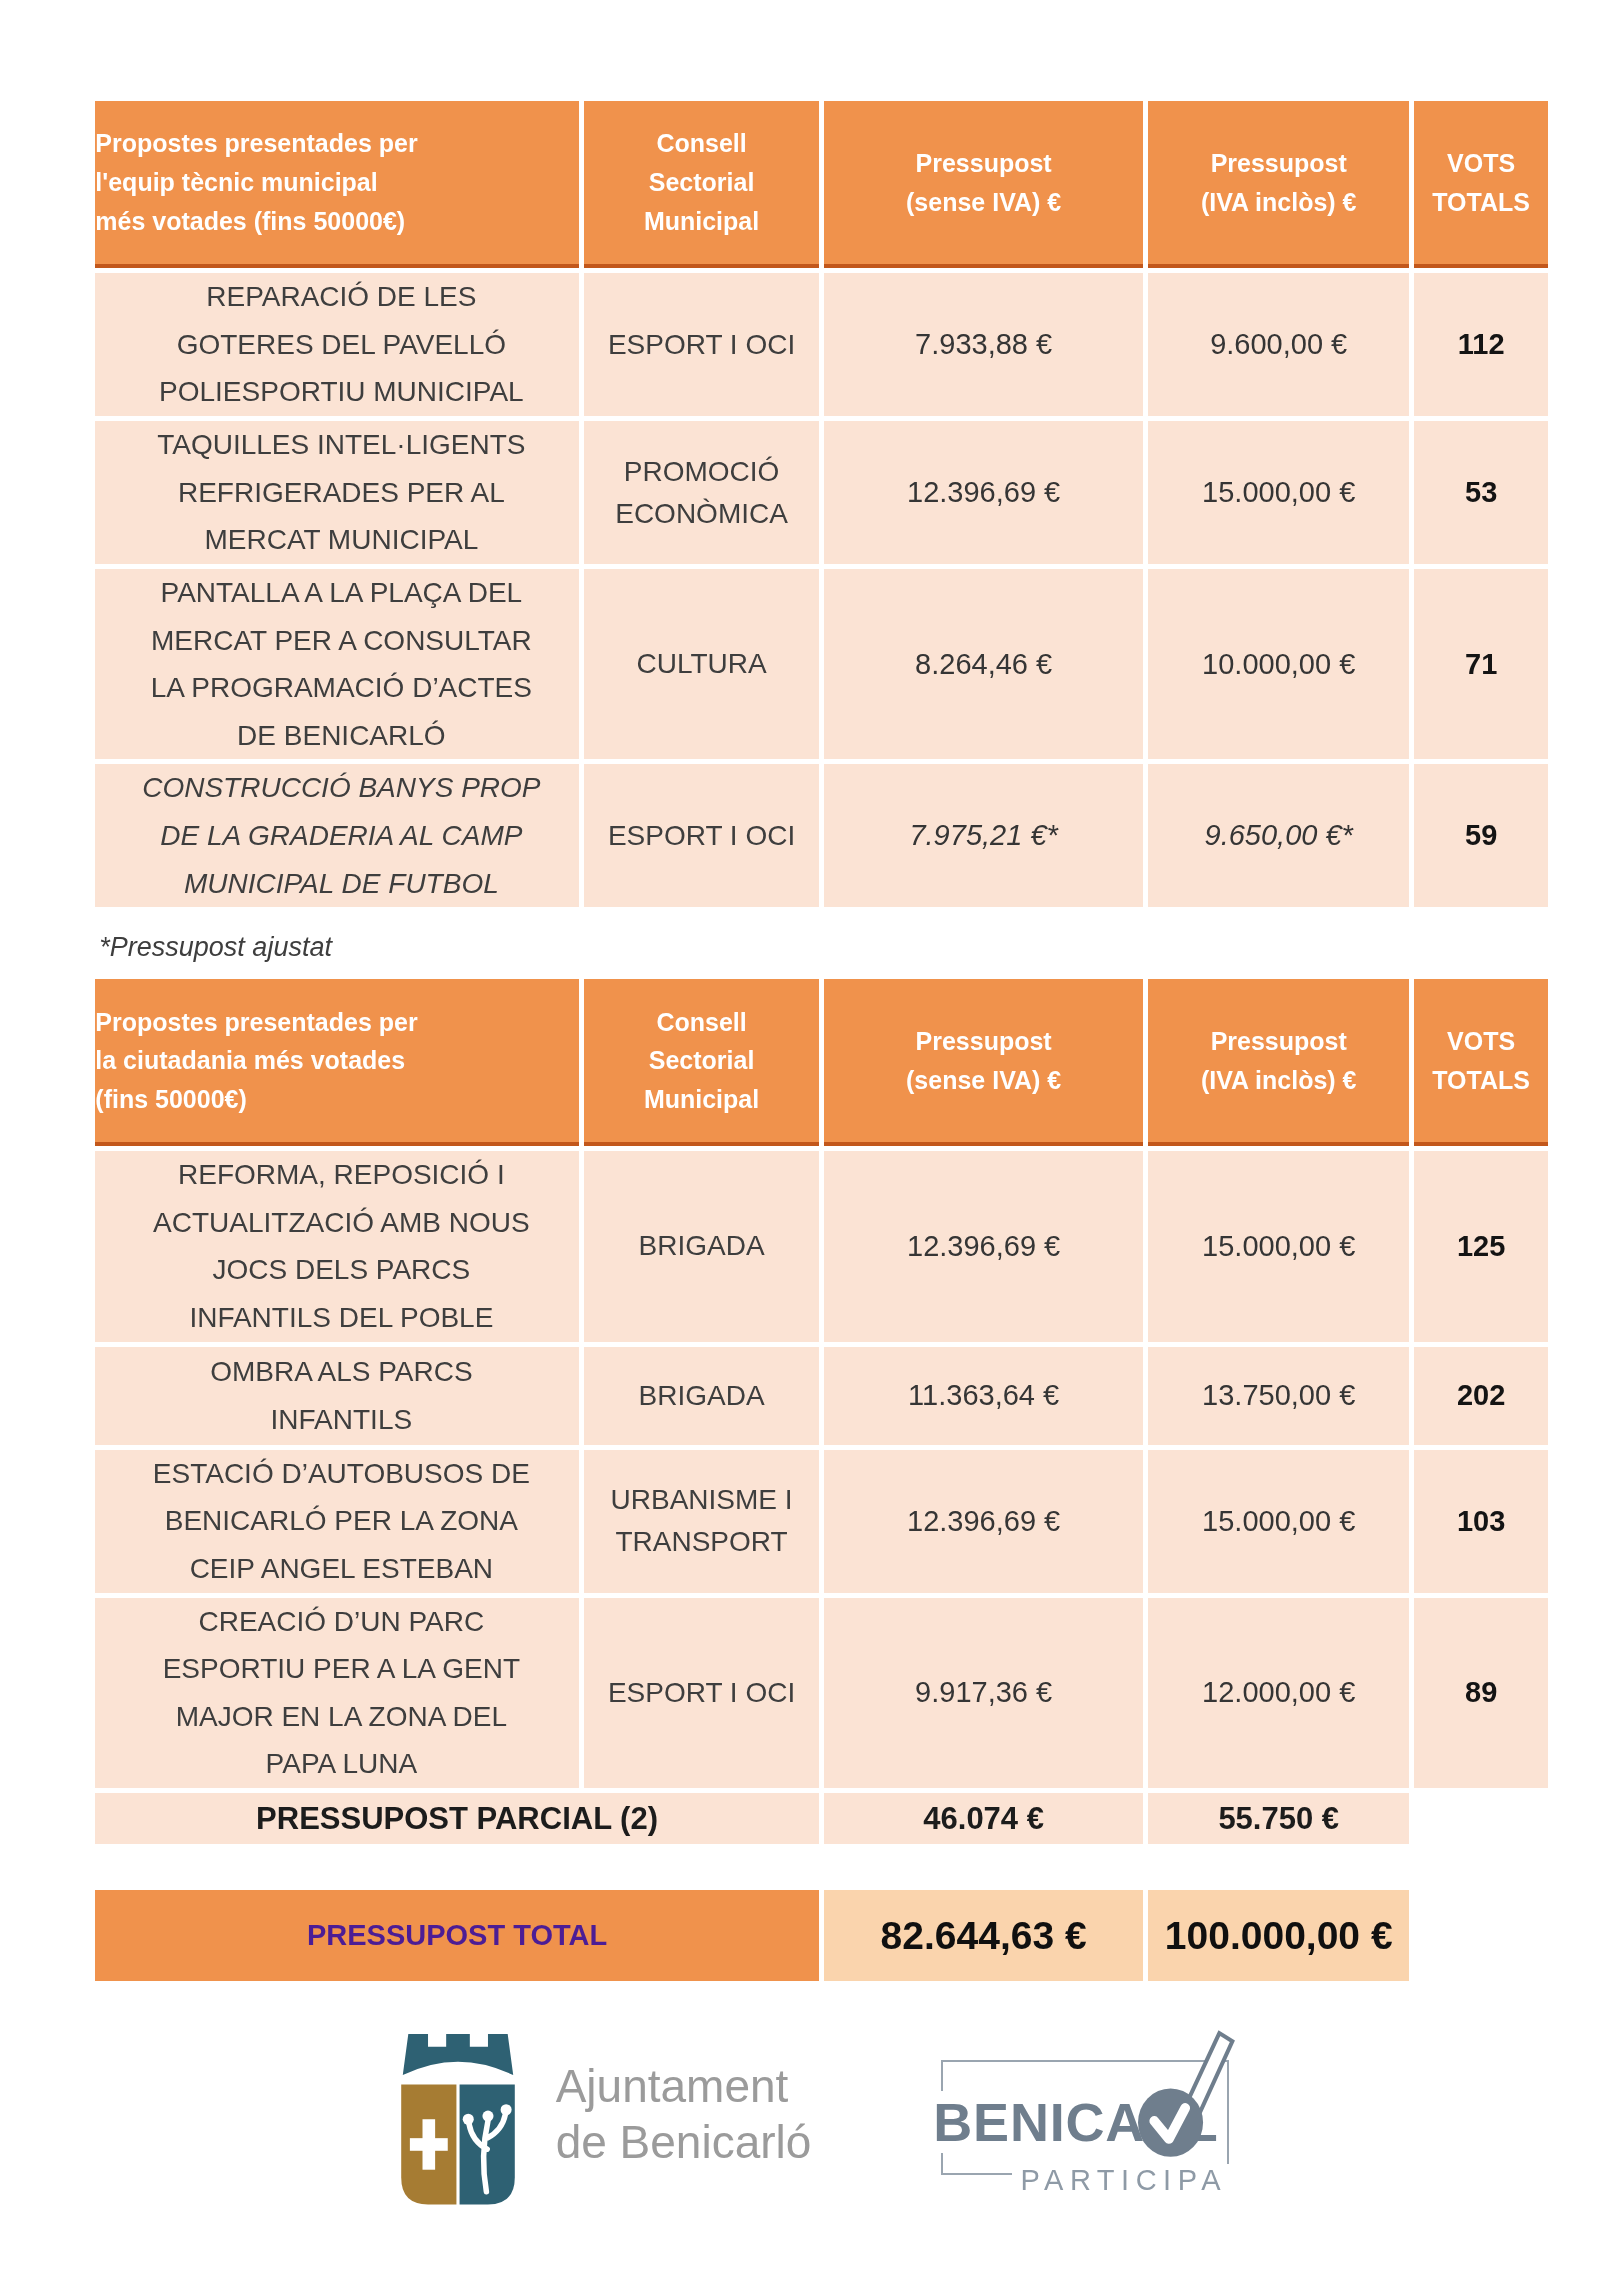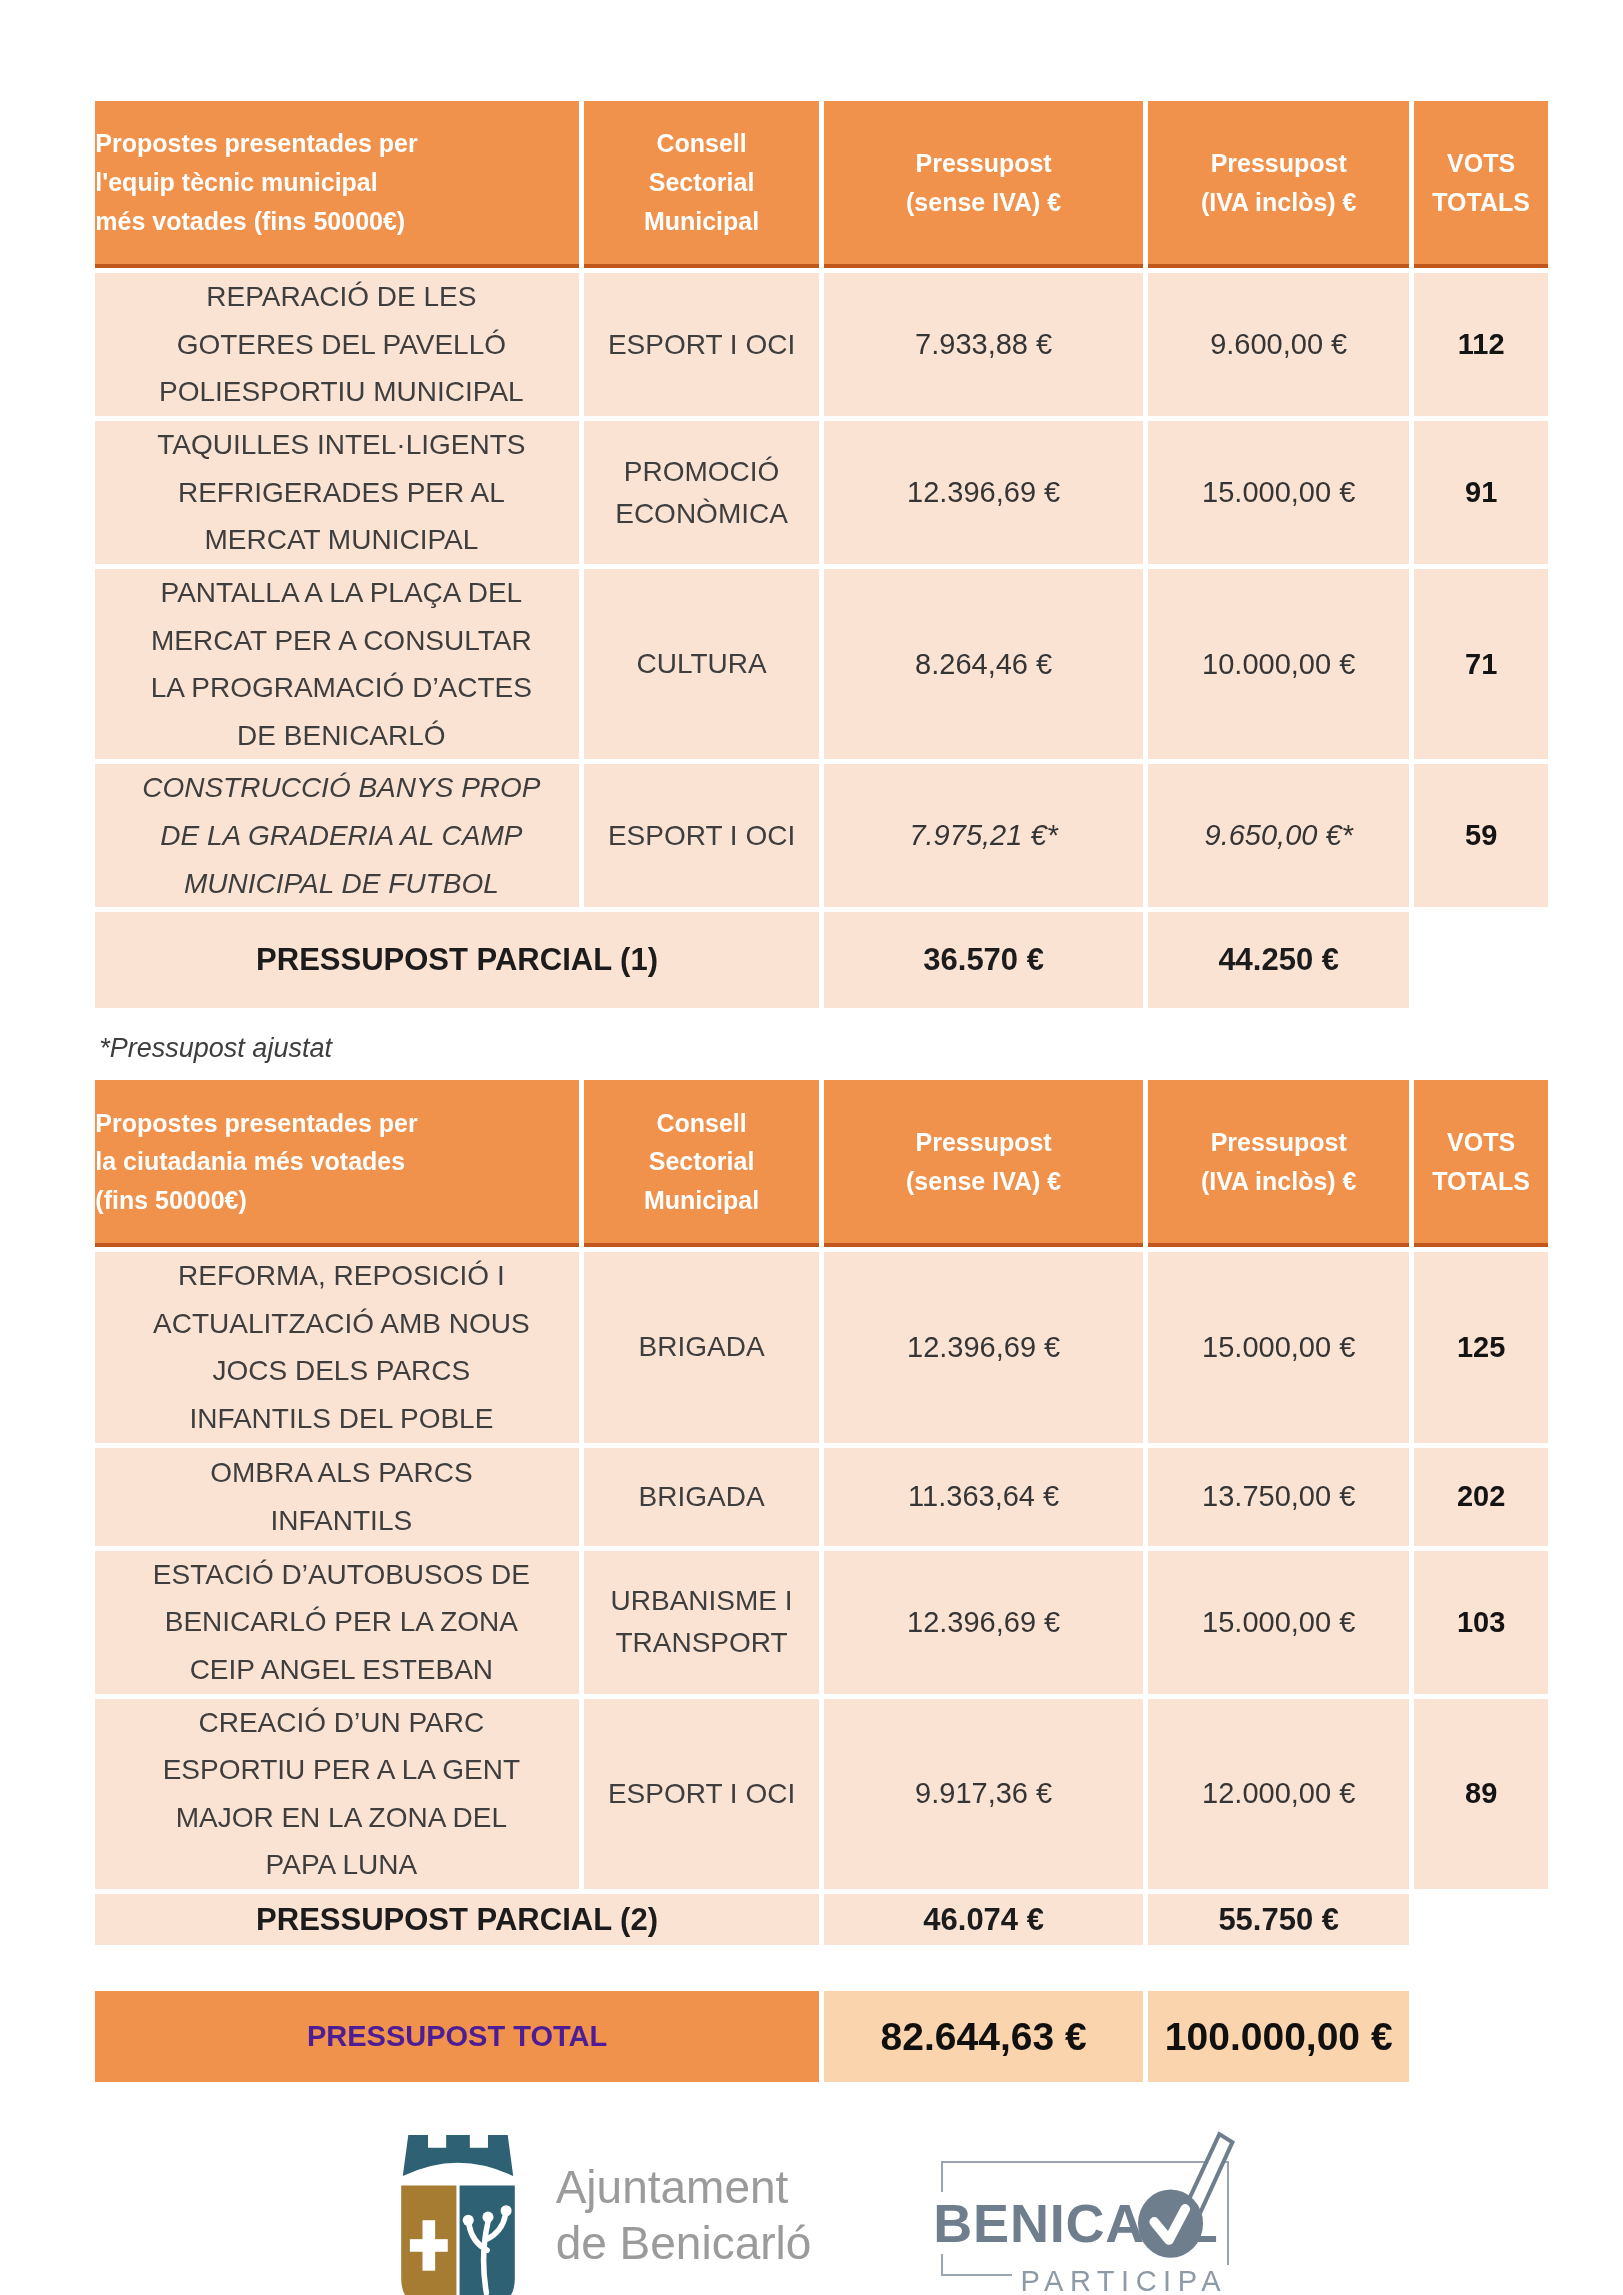--- a/index.html
+++ b/index.html
@@ -116,46 +116,40 @@
         <td class="votes">112</td>
       </tr>
       <tr class="rh176">
         <td class="proposal">TAQUILLES INTEL·LIGENTS
 REFRIGERADES PER AL
 MERCAT MUNICIPAL</td>
         <td class="council">PROMOCIÓ
 ECONÒMICA</td>
         <td class="money">12.396,69 €</td>
         <td class="money">15.000,00 €</td>
-        <td class="votes">91</td>
+        <td class="votes">53</td>
       </tr>
       <tr class="rh232">
         <td class="proposal">PANTALLA A LA PLAÇA DEL
 MERCAT PER A CONSULTAR
 LA PROGRAMACIÓ D’ACTES
 DE BENICARLÓ</td>
         <td class="council">CULTURA</td>
         <td class="money">8.264,46 €</td>
         <td class="money">10.000,00 €</td>
         <td class="votes">71</td>
       </tr>
       <tr class="rh176">
         <td class="proposal it">CONSTRUCCIÓ BANYS PROP
 DE LA GRADERIA AL CAMP
 MUNICIPAL DE FUTBOL</td>
         <td class="council">ESPORT I OCI</td>
         <td class="money it">7.975,21 €*</td>
         <td class="money it">9.650,00 €*</td>
         <td class="votes">59</td>
-      </tr>
-      <tr class="rh118">
-        <td colspan="2" class="plabel">PRESSUPOST PARCIAL (1)</td>
-        <td class="pmoney">36.570 €</td>
-        <td class="pmoney">44.250 €</td>
-        <td class="blank"></td>
       </tr>
     </tbody>
   </table>
 
   <p class="footnote">*Pressupost ajustat</p>
 
   <table class="t">
     <colgroup>
         <col class="c1">
         <col class="c2">

